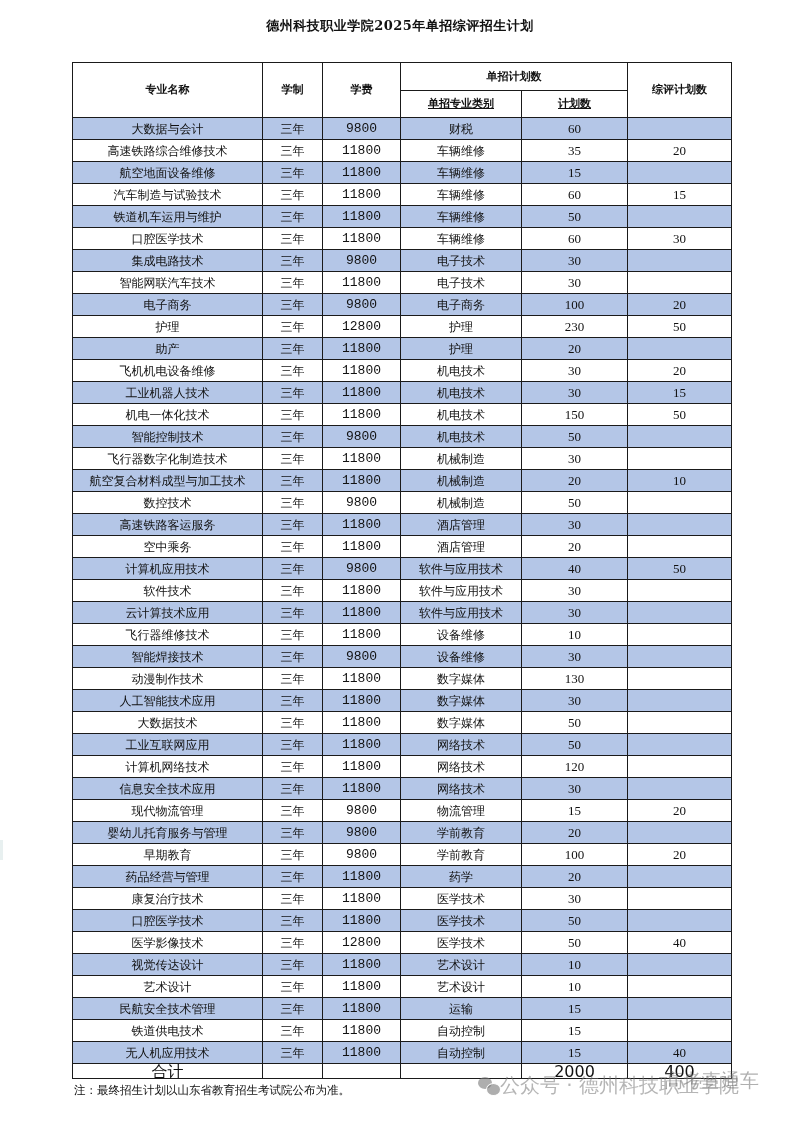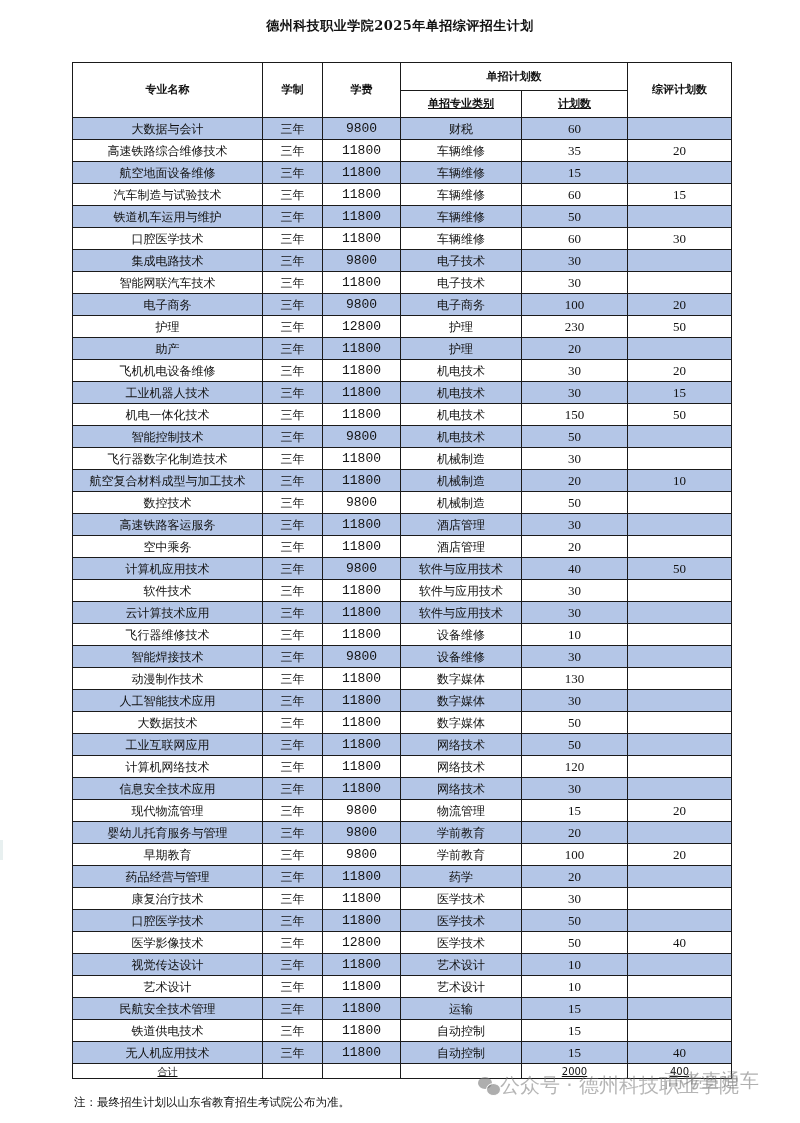--- a/index.html
+++ b/index.html
@@ -13,22 +13,22 @@
   table.plan td, table.plan th { border:1px solid #1a1a1a; text-align:center;
                vertical-align:middle; padding:0; font-size:12px; line-height:14px;
                overflow:hidden; white-space:nowrap; }
   table.plan th { font-weight:bold; font-size:11px; background:#fff; }
   tr.h1 th { height:27px; }
   tr.h2 th { height:26px;text-decoration:underline; }
   tr.row td { height:21px; }
   tr.row.shaded td { background:#b4c6e7; }
   tr.row td.num { font-family:"Liberation Serif", "DejaVu Serif", serif; font-size:13px; }
   tr.row td.fee { font-family:Liberation Mono, monospace; font-size:13px; }
-  tr.total td { height:14px; font-size:10px; line-height:13px;text-decoration:underline; }
-  .note { position:absolute; left:74px; top:1083px; font-size:11.5px; color:#111;margin-top:12px; }
+  tr.total td { height:14px; font-size:16px; line-height:13px;text-decoration:underline; }
+  .note { position:absolute; left:74px; top:1083px; font-size:11.5px; color:#111; }
   .watermark { position:absolute; left:478px; top:1072px; font-size:20px; color:rgba(120,120,120,0.55);
                display:flex; align-items:center; gap:0; white-space:nowrap; }
   .wechat-icon { width:22px; height:18px; position:relative; display:inline-block; }
   .wechat-icon .b1 { position:absolute; left:0; top:0; width:14px; height:12px; border-radius:50%; background:rgba(120,120,120,0.6); }
   .wechat-icon .b2 { position:absolute; left:8px; top:6px; width:13px; height:11px; border-radius:50%; background:rgba(120,120,120,0.6); border:1px solid #fff; }
   .watermark2 { position:absolute; left:664px; top:1068px; font-size:19px; color:rgba(110,110,110,0.55); white-space:nowrap; }
   .edge-mark { position:absolute; left:0; top:840px; width:3px; height:20px; background:#e8f0f0; }
 </style>
 </head>
 <body>

